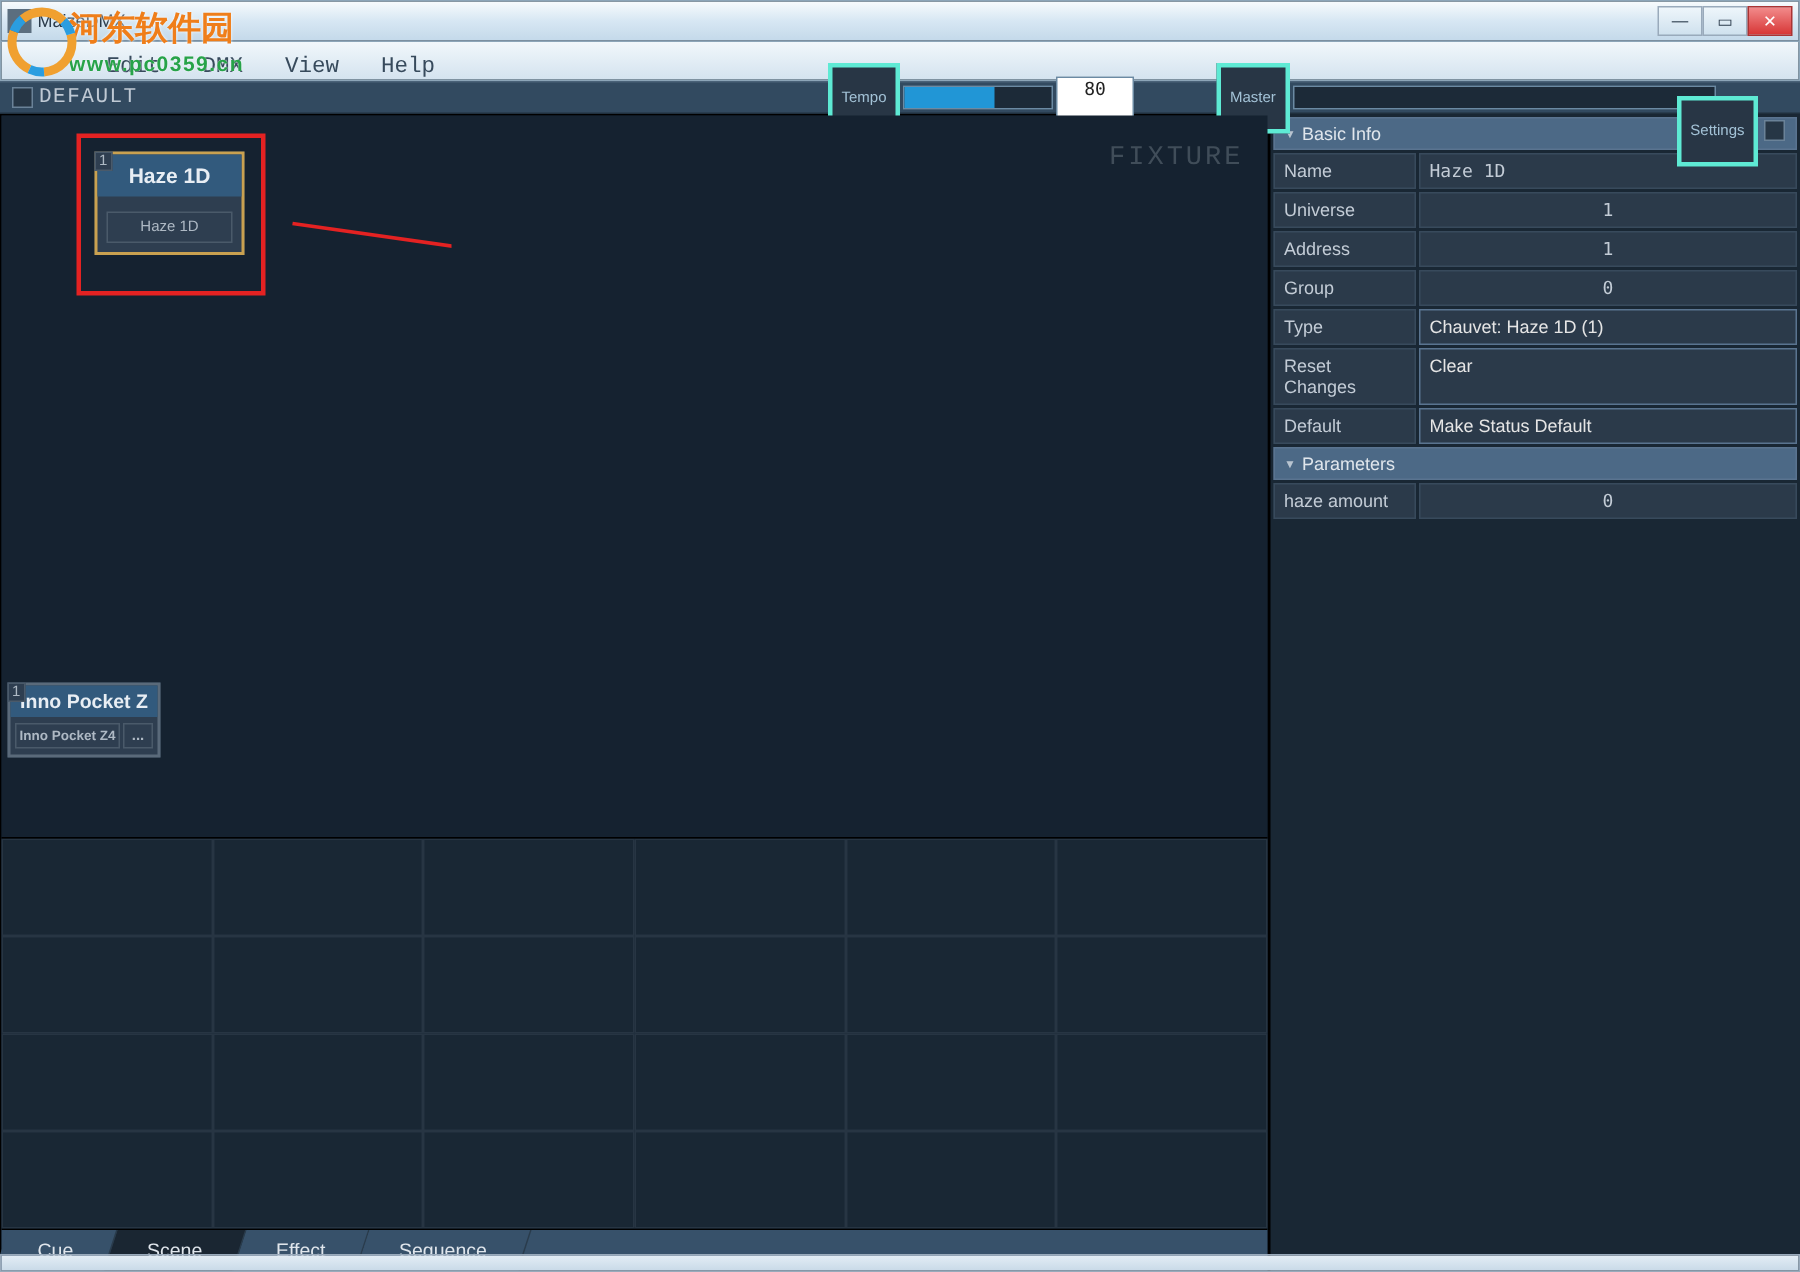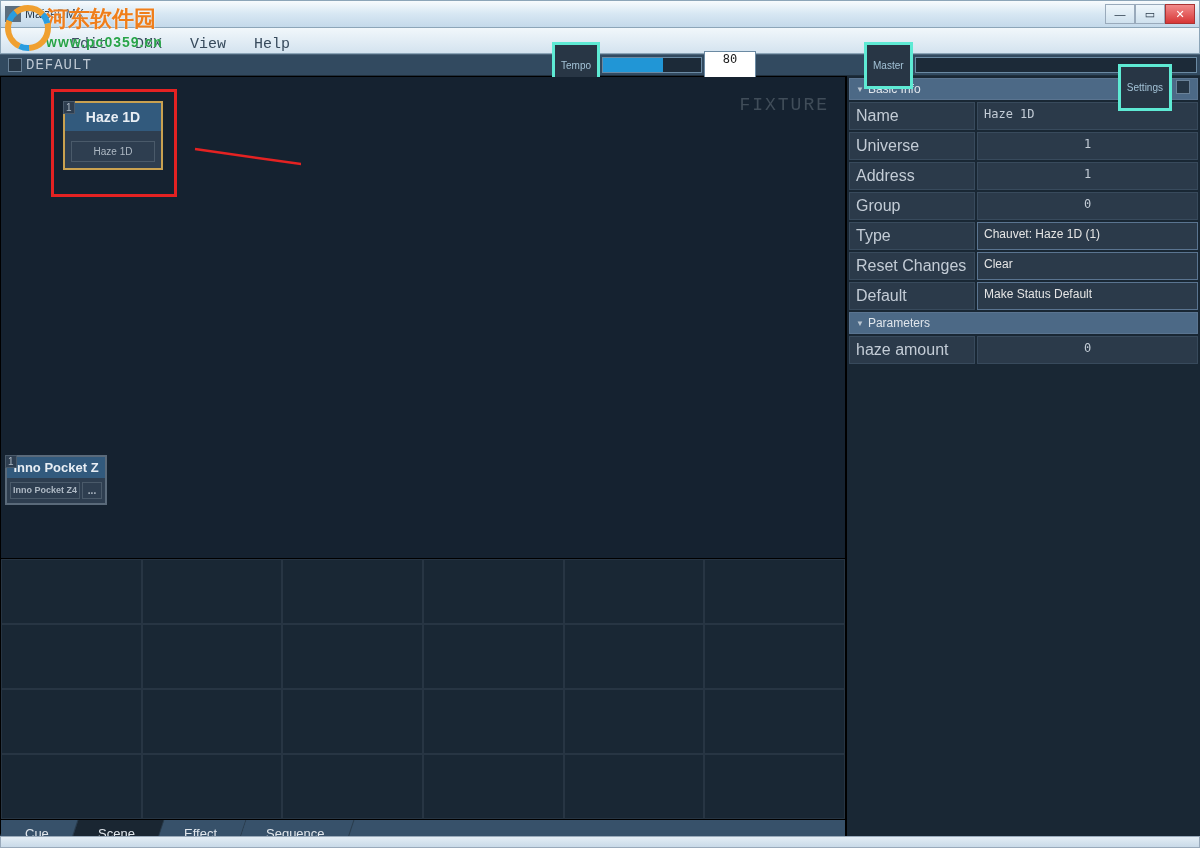--- a/index.html
+++ b/index.html
@@ -45,21 +45,21 @@
   border-bottom: 1px solid #20303e;
   display: flex;
   align-items: center;
   padding: 0 8px;
   position: relative;
 }
 .toolbar .left { display:flex; align-items:center; gap:4px; }
 .toolbar .checkbox { width:14px;height:14px;border:1px solid #6a8298;background:#263645; }
 .toolbar .project-name { font-family:"Courier New", monospace; font-size:14px; color:#bfc9d4; letter-spacing:1px; }
 .toolbar .mid { position:absolute; left: 552px; display:flex; align-items:center; gap:2px; }
-.toolbar .mid2 { position:absolute; left: 864px; display:flex; align-items:center; gap:2px; }
+.toolbar .mid2 { position:absolute; left: 811px; display:flex; align-items:center; gap:2px; }
 .toolbar .right { position:absolute; right:10px; display:flex; align-items:center; gap:4px;margin-top:44px; }
 .chip { border:3px solid #5eead4; padding:15px 6px; font-size:10px; color:#a3c2d6; background:#283645; }
 .tempo-bar { width:100px;height:16px;border:1px solid #6b8aa3;background:#1c2a38; }
 .tempo-bar::before { content:""; display:block; width:60px; height:100%; background:#2196d6; }
 .tempo-val { width:52px;height:28px;border:1px solid #6b8aa3;background:#fff;font-family:monospace;font-size:12px;color:#222;text-align:center; line-height:14px; }
 .master-bar { width: 282px; height:16px;border:1px solid #6b8aa3;background:#1c2a38; }
 
 
 .workspace { display:flex; height: calc(100% - 28px - 26px - 22px); }
 .main-area { flex:1; display:flex; flex-direction:column; border:1px solid #000; }
@@ -91,21 +91,21 @@
 .bottom-tabs .tab.active { background:#1a2632; }
 
 
 .status-strip { height:12px; background:linear-gradient(180deg,#e3edf5,#c9dae8); border:1px solid #9ab; }
 
 
 .side-panel { width:354px; background:#192734; border-left:1px solid #000; display:flex; flex-direction:column; padding:2px; }
 .panel-header { background:#4c6986; color:#e0e6ec; font-size:12px; padding:3px 6px; display:flex; align-items:center; gap:4px; border:1px solid #5a7490; margin-bottom:2px; }
 .panel-header .tri { font-size:8px; color:#b8c4d0; }
 .prop-row { display:flex; gap:2px; margin-bottom:2px; }
-.prop-label { width:126px; background:#2b3a4a; color:#c3ccd6; font-size:16px; padding:4px 6px; border:1px solid #384a5c; }
+.prop-label { width:95px; background:#2b3a4a; color:#c3ccd6; font-size:12px; padding:4px 6px; border:1px solid #384a5c; }
 .prop-val { flex:1; background:#2b3a4a; color:#c3ccd6; font-size:12px; padding:4px 6px; border:1px solid #384a5c; font-family:"Consolas",monospace; text-align:center; }
 .prop-val.left { text-align:left; }
 .prop-btn { flex:1; background:#2b3a4a; color:#e5e5e5; font-size:12px; padding:4px 6px; border:1px solid #5a7490; text-align:left; }
 
 
 .watermark { position:absolute; top:4px; left:4px; z-index:100; pointer-events:none; }
 .watermark .cn { color:#ef7e1a; font-size:22px; font-weight:bold; text-shadow:0 0 2px #fff; }
 .watermark .url { display:block; color:#27a349; font-size:14px; font-weight:bold; letter-spacing:1px; text-shadow:0 0 1px #fff; }
 
 

